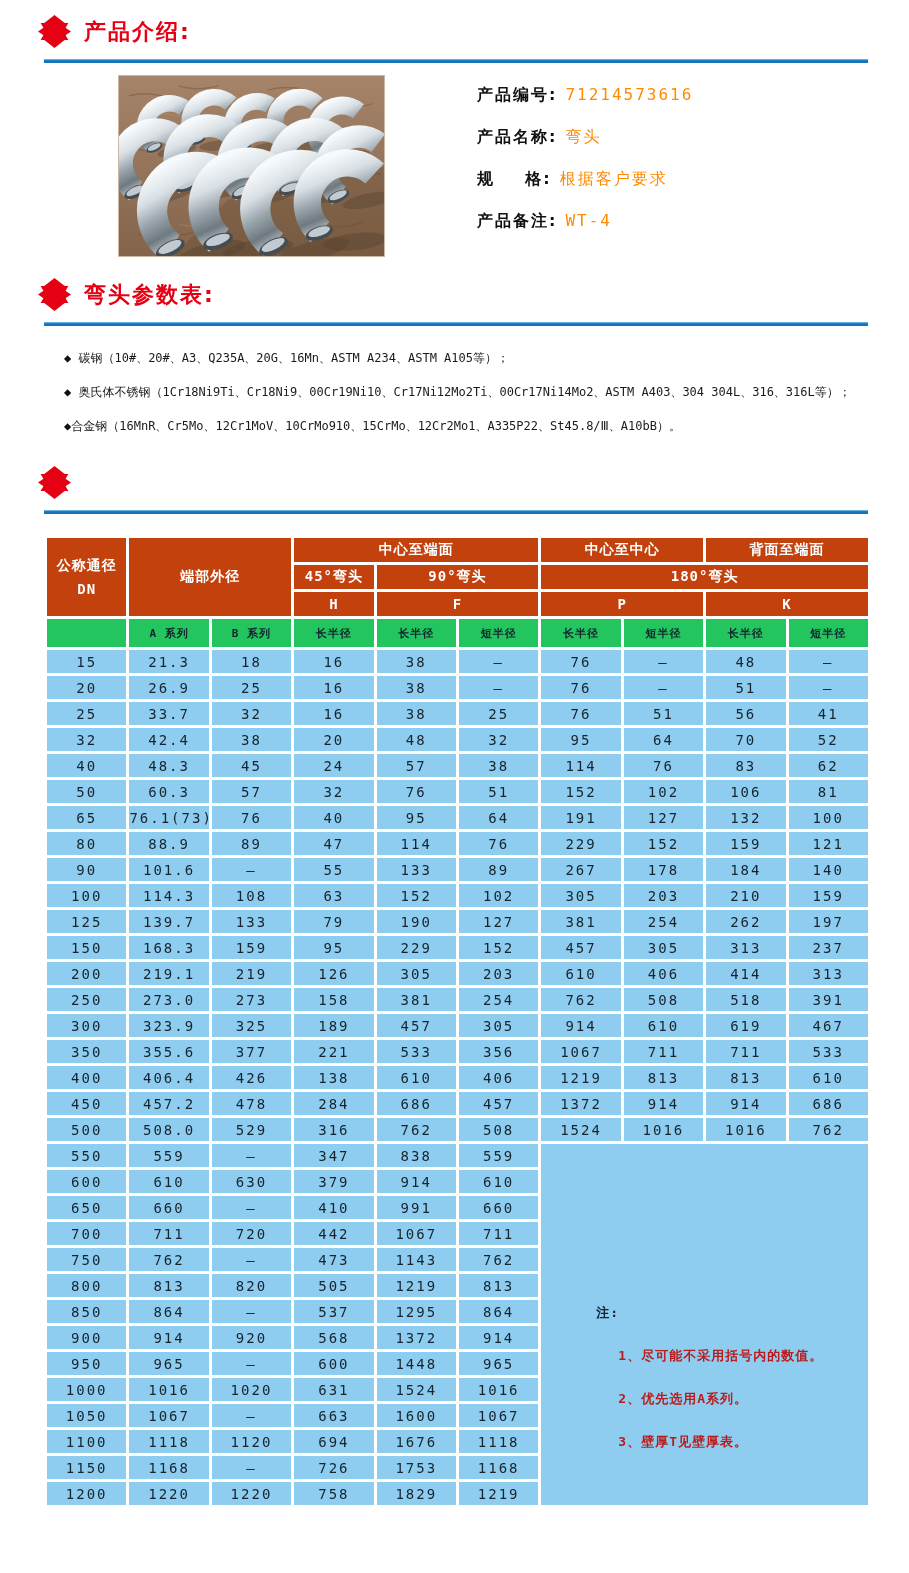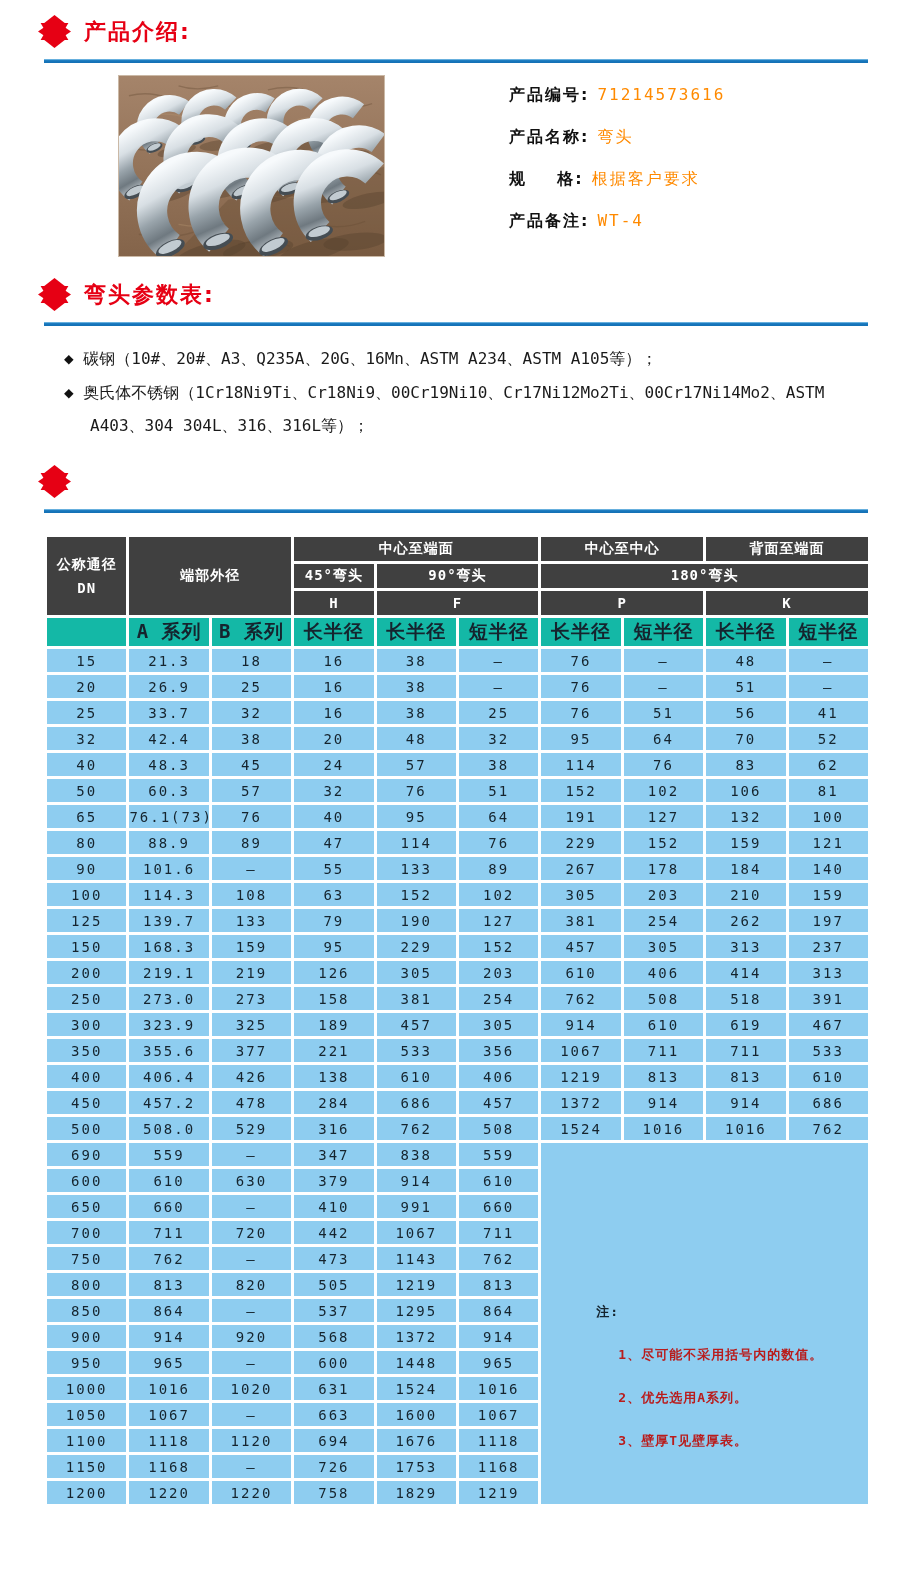--- a/index.html
+++ b/index.html
@@ -13,60 +13,60 @@
   .star { width:33px; height:35px; flex:0 0 auto; }
   .sec-title {
     color:#e60014; font-size:22px; font-weight:bold; letter-spacing:2px;
     font-family:"DejaVu Sans", sans-serif;
   }
   .blue-rule {
     height:4px; width:824px; margin:10px 0 0 44px;
     background:linear-gradient(to bottom,#8cc9ec 0%,#1778be 40%,#1470b4 100%);
   }
   
-  .intro-row { display:flex; margin:12px 0 0 118px;gap:32px; }
+  .intro-row { display:flex; margin:12px 0 0 118px; }
   .photo {
     width:267px; height:182px; flex:0 0 auto;
     border:1px solid #cbb9a6; background:#96755a;
   }
   .photo svg { display:block; width:100%; height:100%; }
   .info { margin-left:92px; padding-top:10px; }
   .info-field { display:flex; align-items:baseline; height:20px; margin-bottom:22px; }
   .info-label {
     font-size:16px; font-weight:bold; color:#111; letter-spacing:2px; white-space:pre;
   }
   .info-value {
     font-size:16px; font-weight:normal; color:#ff8a00; letter-spacing:2px;
     margin-left:8px; font-family:"DejaVu Sans Mono","DejaVu Sans", monospace;
   }
   
   .bullets { margin:16px 0 0 64px; width:800px; }
   .bullet {
     font-family:"DejaVu Sans Mono","DejaVu Sans", monospace;
-    font-size:16px; line-height:33px; color:#1a1a1a;
+    font-size:12px; line-height:33px; color:#1a1a1a;
     padding-left:26px; text-indent:-26px; margin-bottom:1px;
   }
   .diamond { color:#111; }
   
   .spec-wrap { margin:21px 0 0 44px; }
   table.spec {
     border-collapse:collapse; table-layout:fixed; width:824px;
     font-family:"DejaVu Sans Mono","DejaVu Sans", monospace;
   }
   table.spec col { width:82.4px; }
   table.spec th, table.spec td {
     border:3px solid #ffffff; text-align:center; vertical-align:middle;
     overflow:hidden; white-space:nowrap;
   }
   tr.hrow th {
-    background:#404040; color:#ffffff; font-size:14px; font-weight:bold;
+    background:#c2410c; color:#ffffff; font-size:14px; font-weight:bold;
     letter-spacing:1px; height:27px;
   }
   tr.subhrow td {
-    background:#14b8a6; color:#15242e; font-size:19px; font-weight:bold;
+    background:#22c55e; color:#15242e; font-size:11px; font-weight:bold;
     letter-spacing:1px; height:31px;
   }
   tbody.data td {
     background:#8ecdf0; color:#15242e; font-size:14px; letter-spacing:2px;
     height:26px; font-weight:normal;
   }
   tbody.data td.notes-cell {
     text-align:left; vertical-align:top; letter-spacing:1px;
     padding:160px 6px 0 55px;
   }
@@ -184,20 +184,21 @@
   <svg class="star" viewBox="0 0 100 100" style="color:#e60014">
       <use href="#star6"></use>
     </svg>
   <span class="sec-title">弯头参数表:</span>
 </div>
 <div class="blue-rule"></div>
 
 <div class="bullets">
   <div class="bullet"><span class="diamond">◆ </span><span>碳钢（10#、20#、A3、Q235A、20G、16Mn、ASTM A234、ASTM A105等）；</span></div>
   <div class="bullet"><span class="diamond">◆ </span><span>奥氏体不锈钢（1Cr18Ni9Ti、Cr18Ni9、00Cr19Ni10、Cr17Ni12Mo2Ti、00Cr17Ni14Mo2、ASTM A403、304 304L、316、316L等）；</span></div>
+  <div class="bullet"><span class="diamond">◆</span><span>合金钢（16MnR、Cr5Mo、12Cr1MoV、10CrMo910、15CrMo、12Cr2Mo1、A335P22、St45.8/Ⅲ、A10bB）。</span></div>
 </div>
 
 <div class="sec-header" style="margin-top:22px">
   <svg class="star" viewBox="0 0 100 100" style="color:#e60014">
       <use href="#star6"></use>
     </svg>
 </div>
 <div class="blue-rule"></div>
 
 <div class="spec-wrap">
@@ -472,21 +473,21 @@
           <td>529</td>
           <td>316</td>
           <td>762</td>
           <td>508</td>
           <td>1524</td>
           <td>1016</td>
           <td>1016</td>
           <td>762</td>
         </tr>
         <tr>
-          <td>690</td>
+          <td>550</td>
           <td>559</td>
           <td>—</td>
           <td>347</td>
           <td>838</td>
           <td>559</td>
           <td colspan="4" rowspan="14" class="notes-cell">
             <div class="notes-title">注:</div>
             <div class="notes-item">1、尽可能不采用括号内的数值。</div>
             <div class="notes-item">2、优先选用A系列。</div>
             <div class="notes-item">3、壁厚T见壁厚表。</div>

